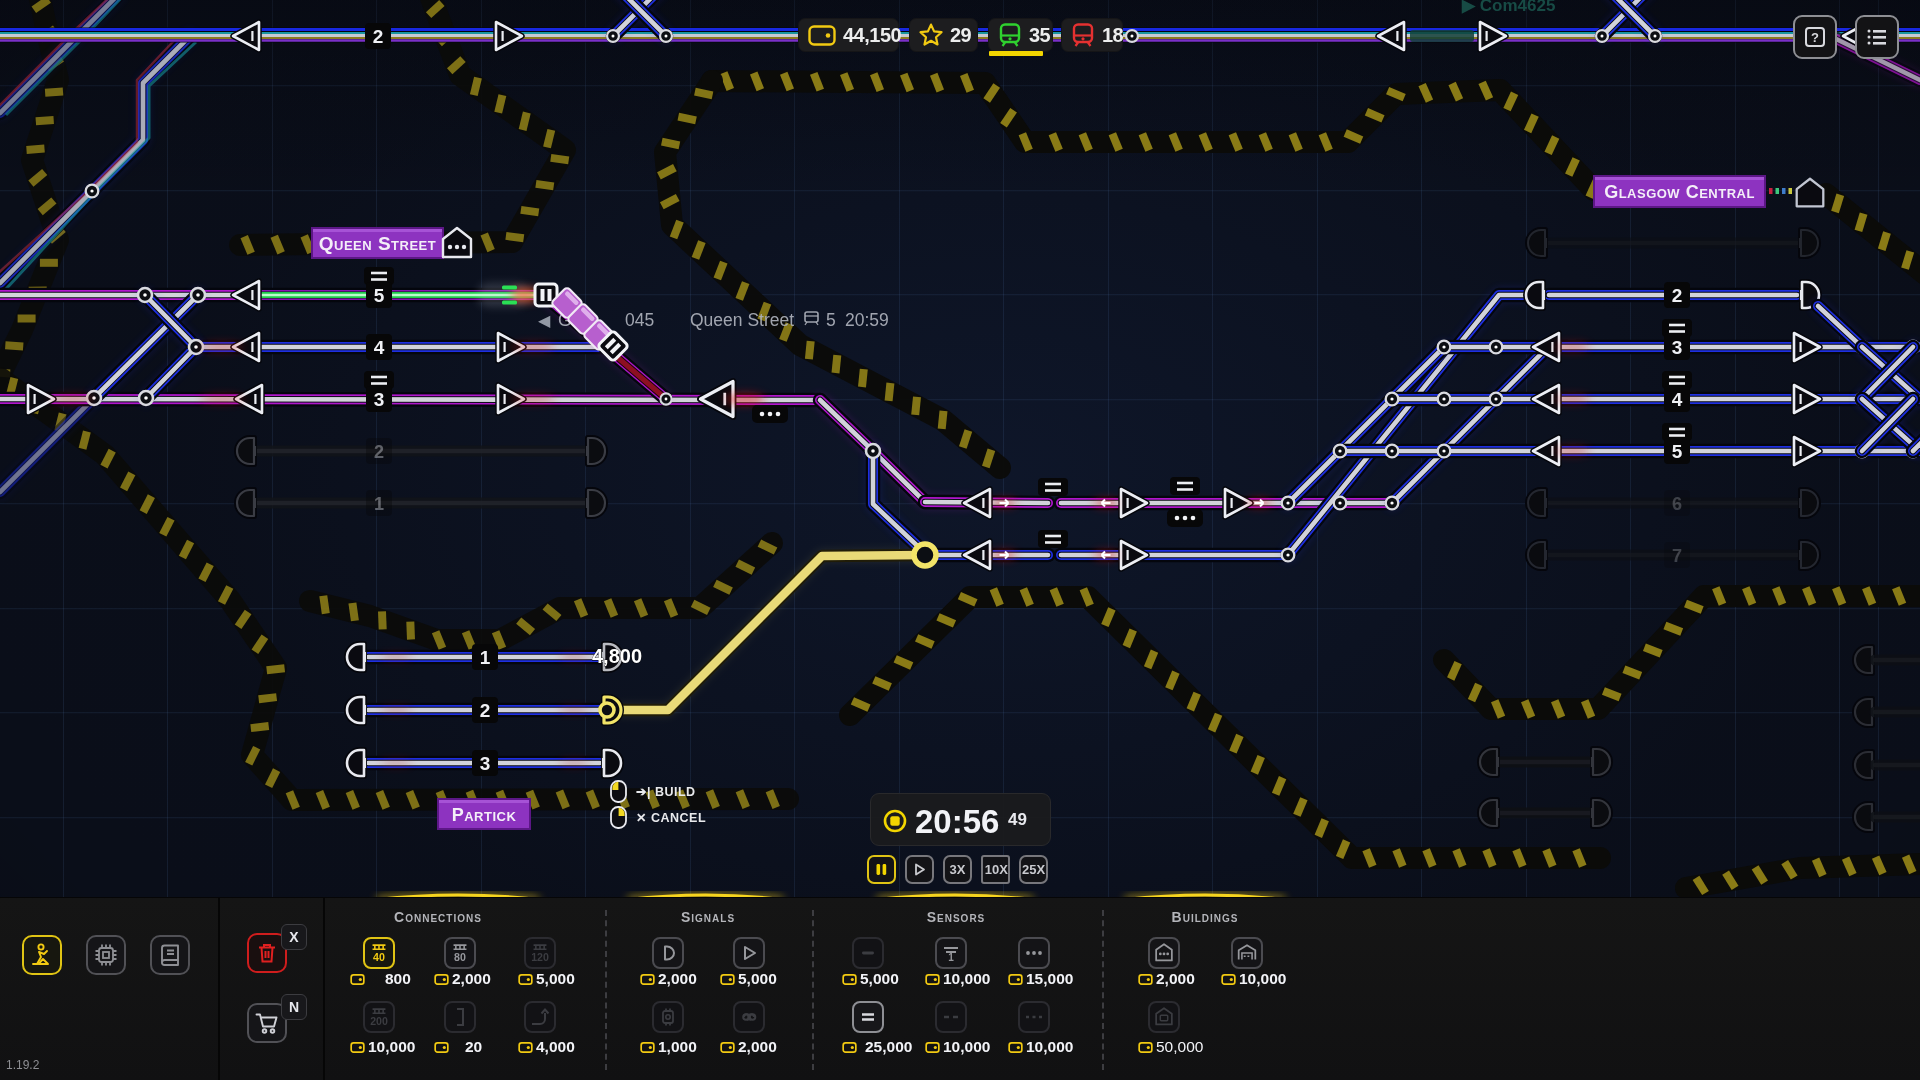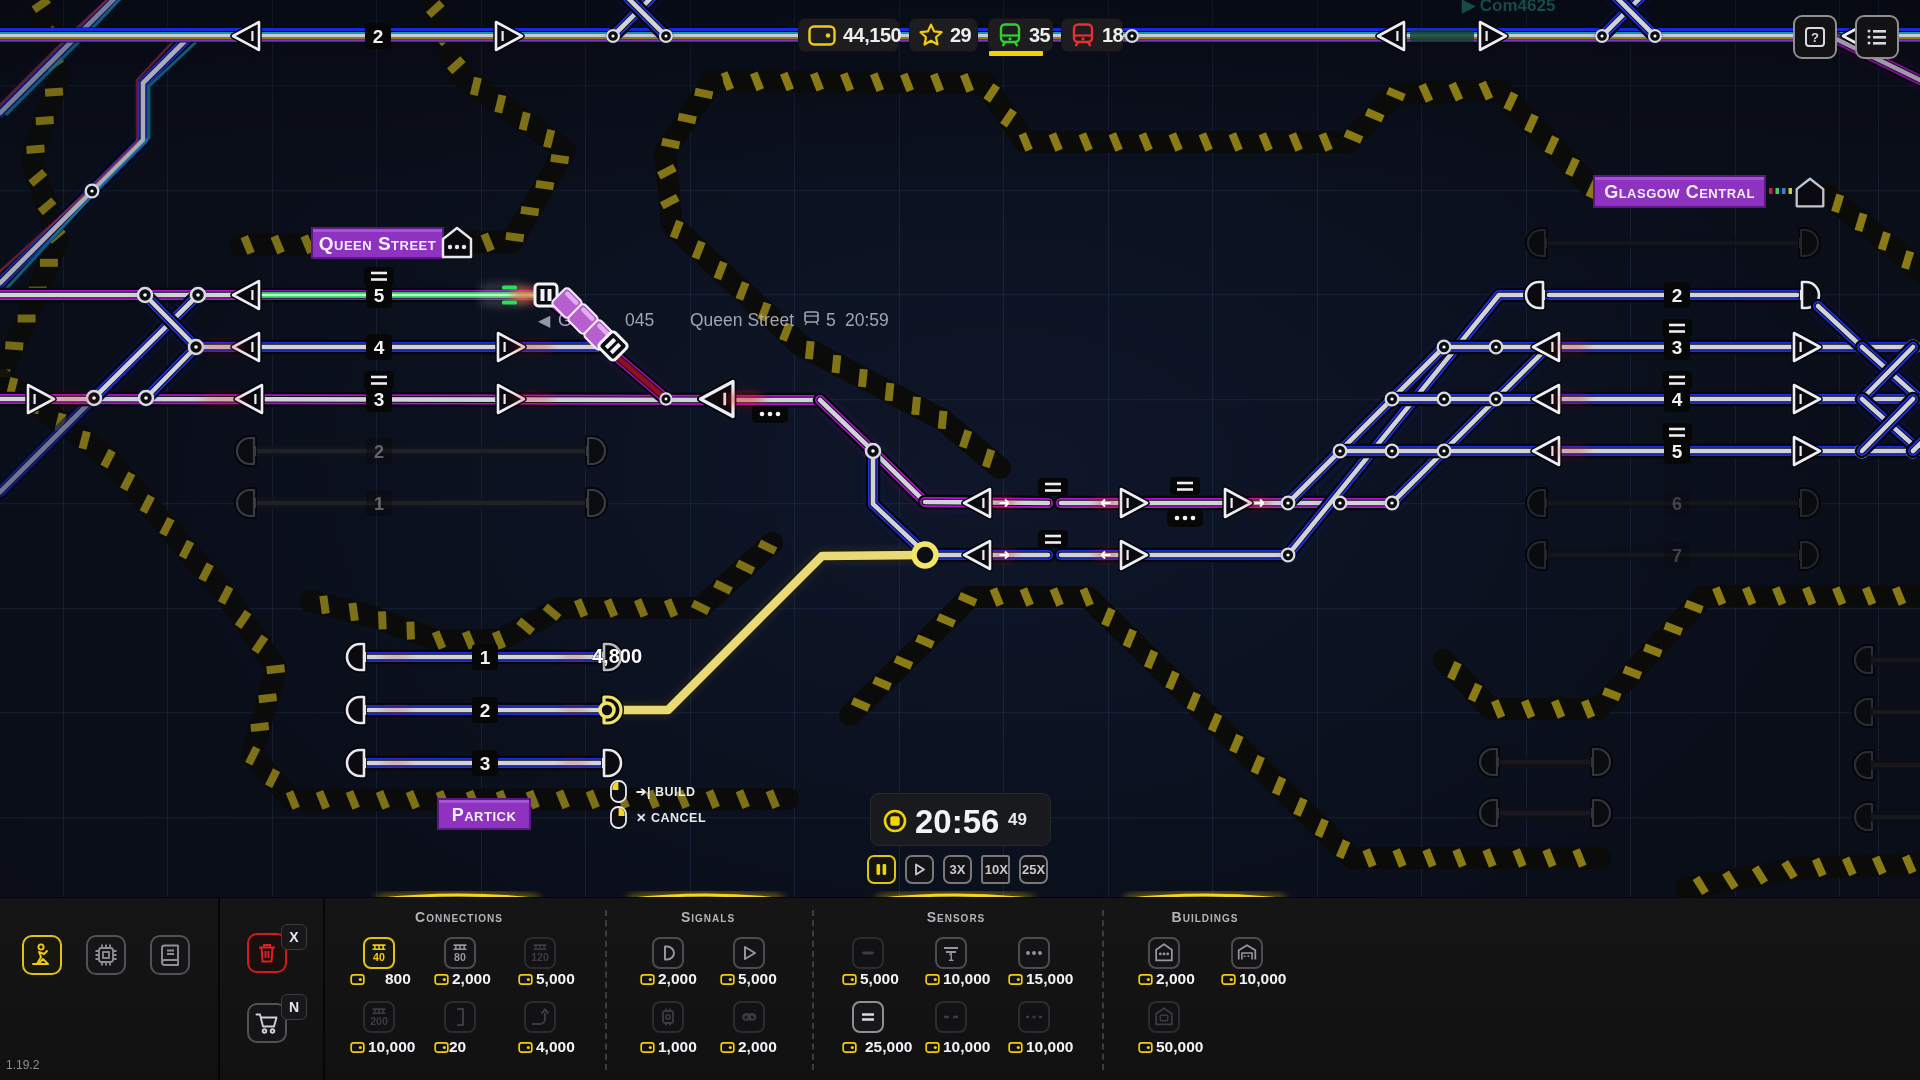--- a/index.html
+++ b/index.html
@@ -983,21 +983,21 @@
 <div style="position:absolute;left:943px;top:855px;width:29px;height:29px;border:2px solid #77777c;border-radius:7px;background:#141416e6;display:flex;align-items:center;justify-content:center">
       <span style="color:#c9cacf;font-size:13px;font-weight:bold">3X</span>
     </div>
 <div style="position:absolute;left:981px;top:855px;width:29px;height:29px;border:2px solid #77777c;border-radius:3px;background:#141416e6;display:flex;align-items:center;justify-content:flex-end">
       <span style="color:#c9cacf;font-size:13px;font-weight:bold">10X</span>
     </div>
 <div style="position:absolute;left:1019px;top:855px;width:29px;height:29px;border:2px solid #77777c;border-radius:7px;background:#141416e6;display:flex;align-items:center;justify-content:center">
       <span style="color:#c9cacf;font-size:13px;font-weight:bold">25X</span>
     </div>
 <div id="toolbar">
-<div class="tbheader" style="left:369px;width:180px">Connections</div>
+<div class="tbheader" style="left:348px;width:180px">Connections</div>
 <div class="tbheader" style="left:618px;width:180px">Signals</div>
 <div class="tbheader" style="left:866px;width:180px">Sensors</div>
 <div class="tbheader" style="left:1115px;width:180px">Buildings</div>
 <div style="position:absolute;left:218px;top:0;width:2px;height:183px;background:#060606"></div>
 <div style="position:absolute;left:323px;top:0;width:2px;height:183px;background:#060606"></div>
 <div style="position:absolute;left:605px;top:12px;height:160px;border-left:2px dashed #3d3d41"></div>
 <div style="position:absolute;left:812px;top:12px;height:160px;border-left:2px dashed #3d3d41"></div>
 <div style="position:absolute;left:1102px;top:12px;height:160px;border-left:2px dashed #3d3d41"></div>
 <div style="position:absolute;left:22px;top:37px;width:40px;height:40px;border:2.5px solid #e0c414;border-radius:10px;background:#17170f;display:flex;align-items:center;justify-content:center">
         <svg width="26" height="26" viewBox="0 0 26 26" stroke="#f2ca12" fill="none" stroke-width="1.9" stroke-linejoin="round" stroke-linecap="round">
@@ -1100,21 +1100,21 @@
           <path d="M13.5 8.5 L17 4.5 L20.5 8.5" fill="none" stroke="currentColor" stroke-width="2"></path>
         </svg>
       </div>
 <div style="position:absolute;left:350px;top:140px;display:flex;align-items:center;gap:3px;opacity:1">
         <svg width="15" height="13" viewBox="0 0 32 27" style="flex:none">
           <rect x="2.5" y="3.5" width="27" height="20" rx="5" fill="none" stroke="#f2ca12" stroke-width="3.6"></rect>
           <circle cx="22" cy="13.5" r="3.4" fill="#f2ca12"></circle>
         </svg>
         <span style="color:#f2f3f7;font-size:15.5px;font-weight:bold">10,000</span>
       </div>
-<div style="position:absolute;left:434px;top:140px;display:flex;align-items:center;gap:0;opacity:1">
+<div style="position:absolute;left:434px;top:140px;display:flex;align-items:center;gap:16px;opacity:1">
         <svg width="15" height="13" viewBox="0 0 32 27" style="flex:none">
           <rect x="2.5" y="3.5" width="27" height="20" rx="5" fill="none" stroke="#f2ca12" stroke-width="3.6"></rect>
           <circle cx="22" cy="13.5" r="3.4" fill="#f2ca12"></circle>
         </svg>
         <span style="color:#f2f3f7;font-size:15.5px;font-weight:bold">20</span>
       </div>
 <div style="position:absolute;left:518px;top:140px;display:flex;align-items:center;gap:3px;opacity:1">
         <svg width="15" height="13" viewBox="0 0 32 27" style="flex:none">
           <rect x="2.5" y="3.5" width="27" height="20" rx="5" fill="none" stroke="#f2ca12" stroke-width="3.6"></rect>
           <circle cx="22" cy="13.5" r="3.4" fill="#f2ca12"></circle>
@@ -1283,15 +1283,15 @@
         <svg width="24" height="24" viewBox="0 0 26 26">
           <path d="M4.5 21 V9.5 L13 3.5 L21.5 9.5 V21 Z" fill="none" stroke="currentColor" stroke-width="1.9" stroke-linejoin="round"></path>
           <rect x="9" y="11" width="8" height="6" rx="1" fill="none" stroke="currentColor" stroke-width="1.6"></rect>
         </svg>
       </div>
 <div style="position:absolute;left:1138px;top:140px;display:flex;align-items:center;gap:3px;opacity:1">
         <svg width="15" height="13" viewBox="0 0 32 27" style="flex:none">
           <rect x="2.5" y="3.5" width="27" height="20" rx="5" fill="none" stroke="#f2ca12" stroke-width="3.6"></rect>
           <circle cx="22" cy="13.5" r="3.4" fill="#f2ca12"></circle>
         </svg>
-        <span style="color:#f2f3f7;font-size:15.5px;font-weight:bold">50,000</span>
+        <span style="color:#f2f3f7;font-size:15.5px;font-weight:normal">50,000</span>
       </div>
 </div>
 </div>
 </body></html>

